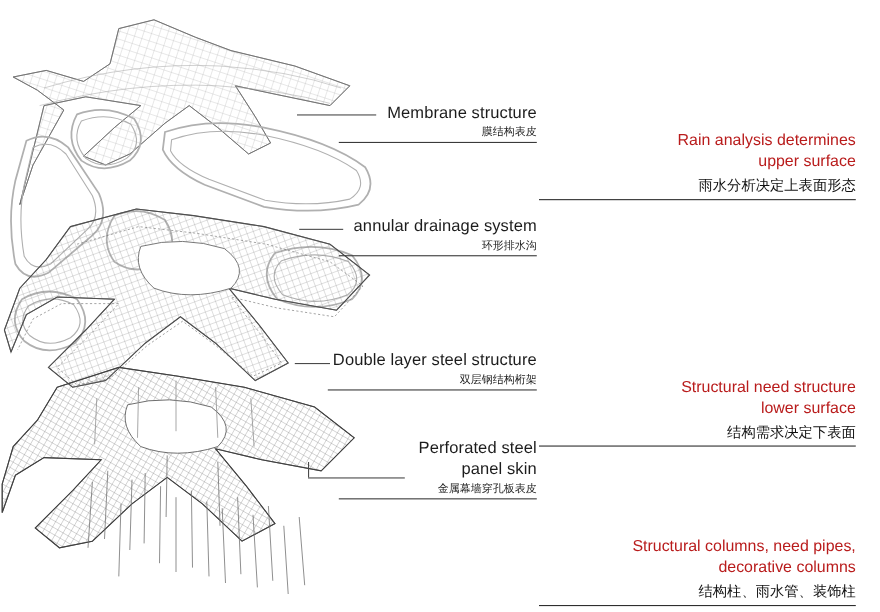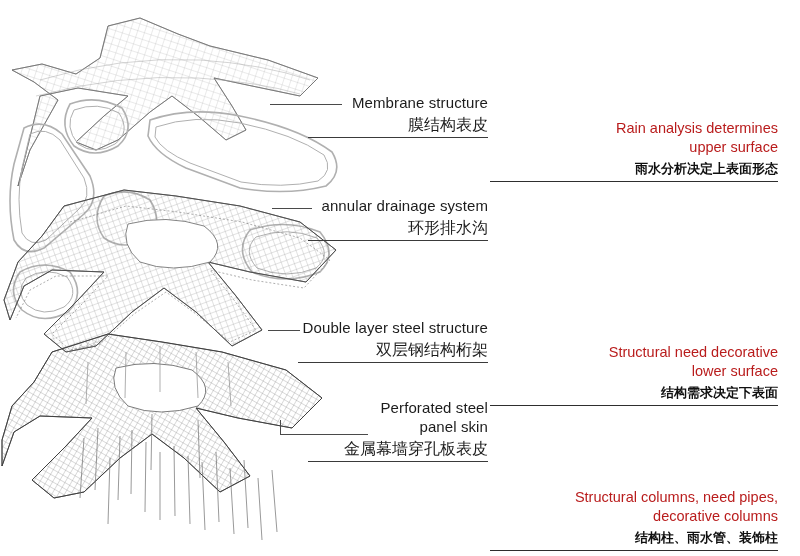--- a/index.html
+++ b/index.html
@@ -41,21 +41,21 @@
     text-align: right;
     line-height: 1.25;
   }
   .callout .en {
     font-size: 15px;
     color: #1c1c1c;
     white-space: nowrap;
     letter-spacing: 0.1px;
   }
   .callout .cn {
-    font-size: 16px;
+    font-size: 10px;
     color: #1c1c1c;
     white-space: nowrap;
     margin-top: 2px;
   }
   .callout .rule {
     height: 1px;
     background: #3a3a3a;
     margin-top: 2px;
     width: 100%;
   }
@@ -66,21 +66,21 @@
     text-align: right;
     line-height: 1.3;
   }
   .summary .en {
     font-size: 14.5px;
     color: #b91c1c;
     white-space: nowrap;
   }
   .summary .cn {
     font-size: 13px;
-    font-weight: bold;
+    font-weight: normal;
     color: #101010;
     white-space: nowrap;
     margin-top: 4px;
   }
   .summary .rule {
     height: 1px;
     background: #2e2e2e;
     margin-top: 3px;
     width: 100%;
   }
@@ -258,21 +258,21 @@
   </div>
 
   <div class="summary" style="left:490px; top:119px; width:288px;">
     <div class="en">Rain analysis determines</div>
     <div class="en">upper surface</div>
     <div class="cn">雨水分析决定上表面形态</div>
     <div class="rule"></div>
   </div>
 
   <div class="summary" style="left:490px; top:343px; width:288px;">
-    <div class="en">Structural need decorative</div>
+    <div class="en">Structural need structure</div>
     <div class="en">lower surface</div>
     <div class="cn">结构需求决定下表面</div>
     <div class="rule"></div>
   </div>
 
   <div class="summary" style="left:490px; top:488px; width:288px;">
     <div class="en">Structural columns, need pipes,</div>
     <div class="en">decorative columns</div>
     <div class="cn">结构柱、雨水管、装饰柱</div>
     <div class="rule"></div>

